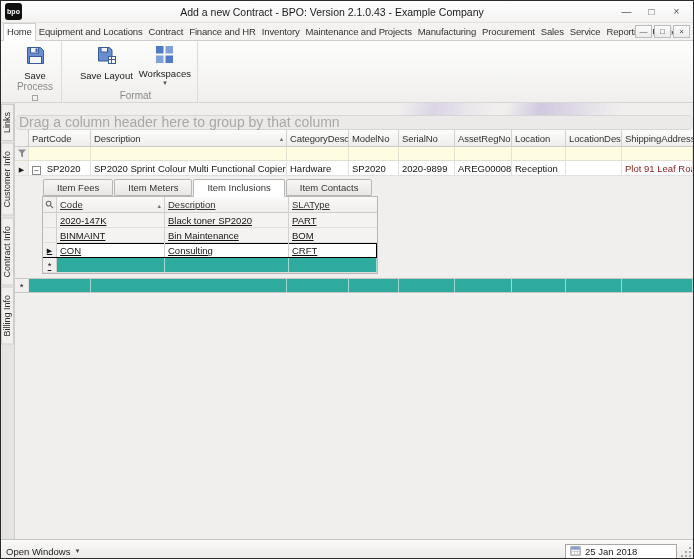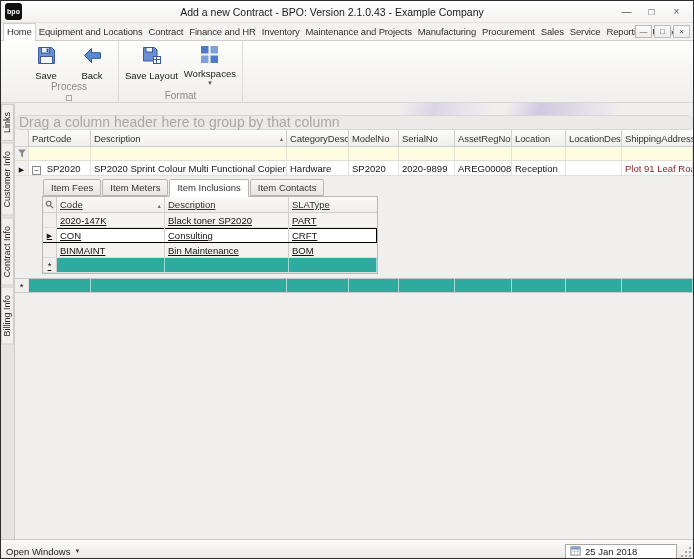--- a/index.html
+++ b/index.html
@@ -14,21 +14,21 @@
   .win-btn{width:25px;height:16px;display:flex;align-items:center;justify-content:center;font-size:10px;color:#555;}
 
   
   .ribbon-tabs{height:18px;background:#f4f3f2;display:flex;align-items:center;padding:0 58px 0 2px;border-bottom:1px solid #d0cecb;position:relative;white-space:nowrap;}
   .rtab{font-size:9.5px;letter-spacing:-0.15px;color:#333;padding:2px 3px;line-height:12px;}
   .rtab.active{background:#fff;border:1px solid #d0cecb;border-bottom:none;margin-bottom:-1px;padding-bottom:3px;z-index:1;}
   .mdi{position:absolute;right:3px;top:2px;display:flex;gap:2px;}
   .mdi-btn{width:17px;height:13px;border:1px solid #bdbbb9;background:linear-gradient(#fcfcfc,#ececec);font-size:8px;color:#444;display:flex;align-items:center;justify-content:center;}
 
   
-  .ribbon-body{height:62px;background:linear-gradient(#fdfdfc,#f0efee);display:flex;border-bottom:1px solid #d8d6d4;padding-left:19px;}
+  .ribbon-body{height:62px;background:linear-gradient(#fdfdfc,#f0efee);display:flex;border-bottom:1px solid #d8d6d4;padding-left:8px;gap:12px;}
   .rgroup{position:relative;display:flex;border-right:1px solid #dddbd9;padding:1px 3px 12px;}
   .rbtn{min-width:46px;display:flex;flex-direction:column;align-items:center;padding:3px 3px 0;gap:2px;font-size:9.5px;color:#222;}
   .rcaret{font-size:6px;color:#555;line-height:4px;}
   .rgroup-caption{position:absolute;bottom:1px;left:0;right:0;text-align:center;font-size:10px;color:#8a8a8a;display:flex;align-items:center;justify-content:center;gap:3px;flex-direction:column;}
   .launcher{width:6px;height:6px;border:1px solid #a7a5a3;display:inline-block;}
 
   
   .client{height:436px;display:flex;background:#f0efee;}
   .sidebar{width:14px;background:#e6e4e2;border-right:1px solid #cfcdcb;display:flex;flex-direction:column;padding-top:1px;gap:2px;}
   .stab{writing-mode:vertical-rl;transform:rotate(180deg);font-size:9px;color:#2d2d2d;background:#f1f0ee;border:1px solid #cfcdcb;padding:7px 0;text-align:center;line-height:11px;}
@@ -50,21 +50,21 @@
   .fcell{border-right:1px solid #e6e3d2;}
   .drow{display:flex;height:15px;background:#fff;border-bottom:1px solid #e3e1df;}
   .dcell{font-size:9.5px;color:#141414;padding:2px 3px 0;border-right:1px solid #e3e1df;white-space:nowrap;overflow:hidden;}
   .marker{font-size:7px;color:#1a1a1a;line-height:7px;}
   .expander{display:inline-flex;width:9px;height:9px;border:1px solid #8a8a8a;background:#fff;font-size:8px;line-height:7px;align-items:center;justify-content:center;margin-right:3px;color:#333;vertical-align:-1px;}
   .ship-text{color:var(--shipping-text,#8b1a1a);}
 
   
   .detail{margin:3px 0 0 27px;width:336px;}
   .dtabs{display:flex;position:relative;z-index:1;padding-left:1px;}
-  .dtab{font-size:9.5px;color:#333;background:linear-gradient(#f7f6f5,#e9e7e5);border:1px solid #b9b7b5;border-bottom:1px solid #b9b7b5;padding:2px 7px 2px;border-radius:2px 2px 0 0;margin-right:1px;}
+  .dtab{font-size:9.5px;color:#333;background:linear-gradient(#f7f6f5,#e9e7e5);border:1px solid #b9b7b5;border-bottom:1px solid #b9b7b5;padding:2px 13px 2px;border-radius:2px 2px 0 0;margin-right:1px;}
   .dtab.active{background:#fff;border-bottom-color:#fff;margin-bottom:-1px;padding-bottom:3px;}
   .dbody{border:1px solid #b9b7b5;background:#fff;}
   .nhdr{display:flex;height:16px;background:linear-gradient(#fbfaf9,#efeeec);border-bottom:1px solid #cfcdcb;}
   .ncell{font-size:9.5px;color:#333;padding:2px 3px 0;border-right:1px solid #d3d1cf;position:relative;white-space:nowrap;overflow:hidden;text-decoration:underline;}
   .n-ind{width:14px;flex:none;background:#f1f0ee;border-right:1px solid #cfcdcb;display:flex;align-items:center;justify-content:center;padding:0;}
   .n-code{width:108px;flex:none;} .n-desc{width:124px;flex:none;} .n-sla{flex:1;border-right:none;}
   .nrow{display:flex;height:15px;background:#f4f3f1;border-bottom:1px solid #e0deda;}
   .nrow .ncell{color:#141414;}
   .nrow.focused{background:#fff;outline:1px solid #000;outline-offset:-1px;position:relative;z-index:1;}
   .teal{background:var(--accent-teal,#2faa9f) !important;border-right:1px solid rgba(255,255,255,.55) !important;}
@@ -120,28 +120,20 @@
         <span>
           <svg width="21" height="21" viewBox="0 0 21 21">
               <path d="M2.5 2.5h13l3 3v13h-16z" fill="#6b8ed0" stroke="#3a5a9c"></path>
               <rect x="5.5" y="2.5" width="8" height="5.5" fill="#eef2fa" stroke="#3a5a9c"></rect>
               <rect x="10.5" y="3.5" width="2" height="3.5" fill="#3a5a9c"></rect>
               <rect x="4.5" y="11.5" width="12" height="7" fill="#f5f7fb" stroke="#3a5a9c"></rect>
             </svg>
         </span>
         <span>Save</span>
       </div>
-      <div class="rbtn">
-        <span>
-          <svg width="21" height="21" viewBox="0 0 21 21">
-              <path d="M9.5 3.5 2.5 10.5l7 7v-4.2h9v-5.6h-9z" fill="#5a8ad2" stroke="#2f5694"></path>
-            </svg>
-        </span>
-        <span>Back</span>
-      </div>
       <div class="rgroup-caption">
         <span>Process</span>
         <span class="launcher"></span>
       </div>
     </div>
     <div class="rgroup">
       <div class="rbtn">
         <span>
           <svg width="21" height="21" viewBox="0 0 21 21">
               <path d="M2.5 2.5h11l2.5 2.5v11h-13.5z" fill="#6b8ed0" stroke="#3a5a9c"></path>
@@ -258,34 +250,34 @@
             <div class="ncell n-sla">SLAType</div>
           </div>
 
           <div class="nrow">
             <div class="ncell n-ind"></div>
             <div class="ncell n-code">2020-147K</div>
             <div class="ncell n-desc">Black toner SP2020</div>
             <div class="ncell n-sla">PART</div>
           </div>
 
+          <div class="nrow">
+            <div class="ncell n-ind"></div>
+            <div class="ncell n-code">BINMAINT</div>
+            <div class="ncell n-desc">Bin Maintenance</div>
+            <div class="ncell n-sla">BOM</div>
+          </div>
+
           <div class="nrow focused">
             <div class="ncell n-ind">
               <span class="marker">▶</span>
             </div>
             <div class="ncell n-code">CON</div>
             <div class="ncell n-desc">Consulting</div>
             <div class="ncell n-sla">CRFT</div>
-          </div>
-
-          <div class="nrow">
-            <div class="ncell n-ind"></div>
-            <div class="ncell n-code">BINMAINT</div>
-            <div class="ncell n-desc">Bin Maintenance</div>
-            <div class="ncell n-sla">BOM</div>
           </div>
 
           <div class="nrow">
             <div class="ncell n-ind">
               <span>*</span>
             </div>
             <div class="ncell n-code teal"></div>
             <div class="ncell n-desc teal"></div>
             <div class="ncell n-sla teal"></div>
           </div>

